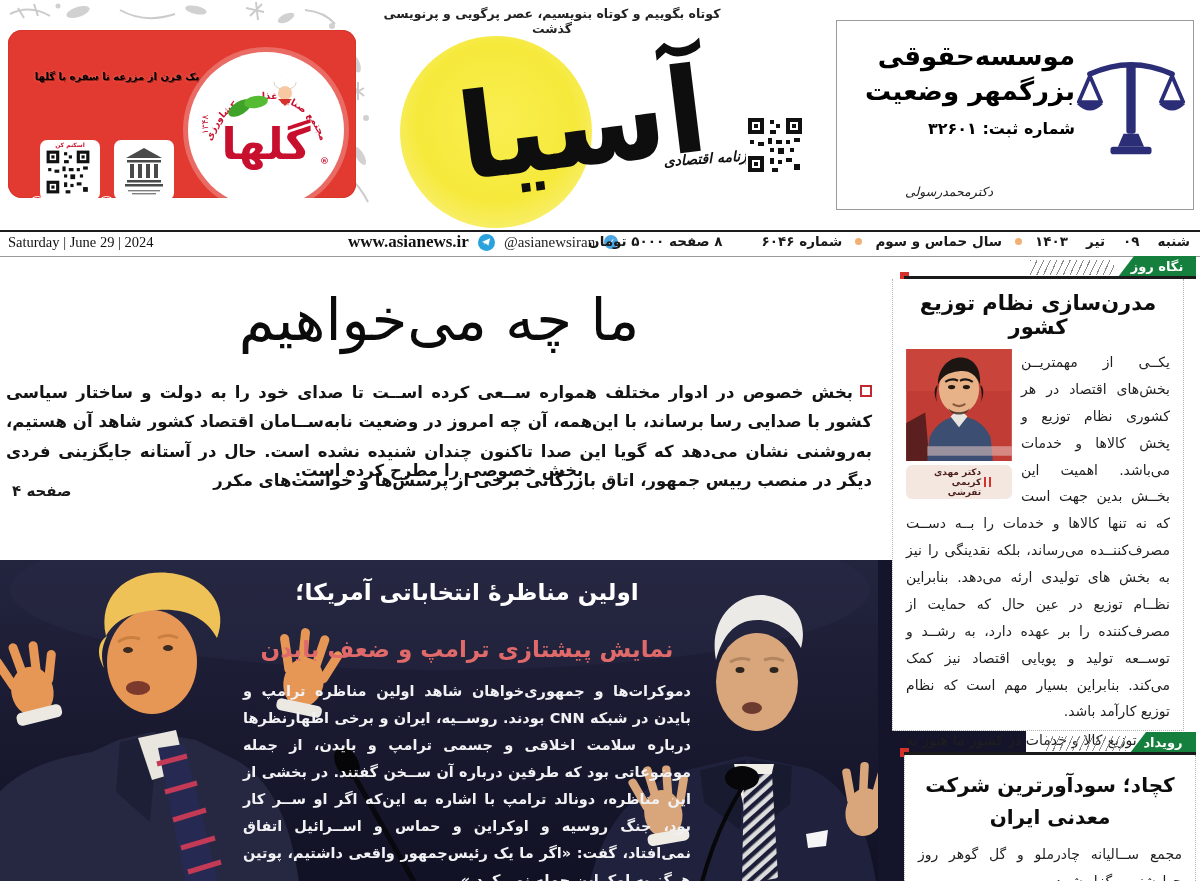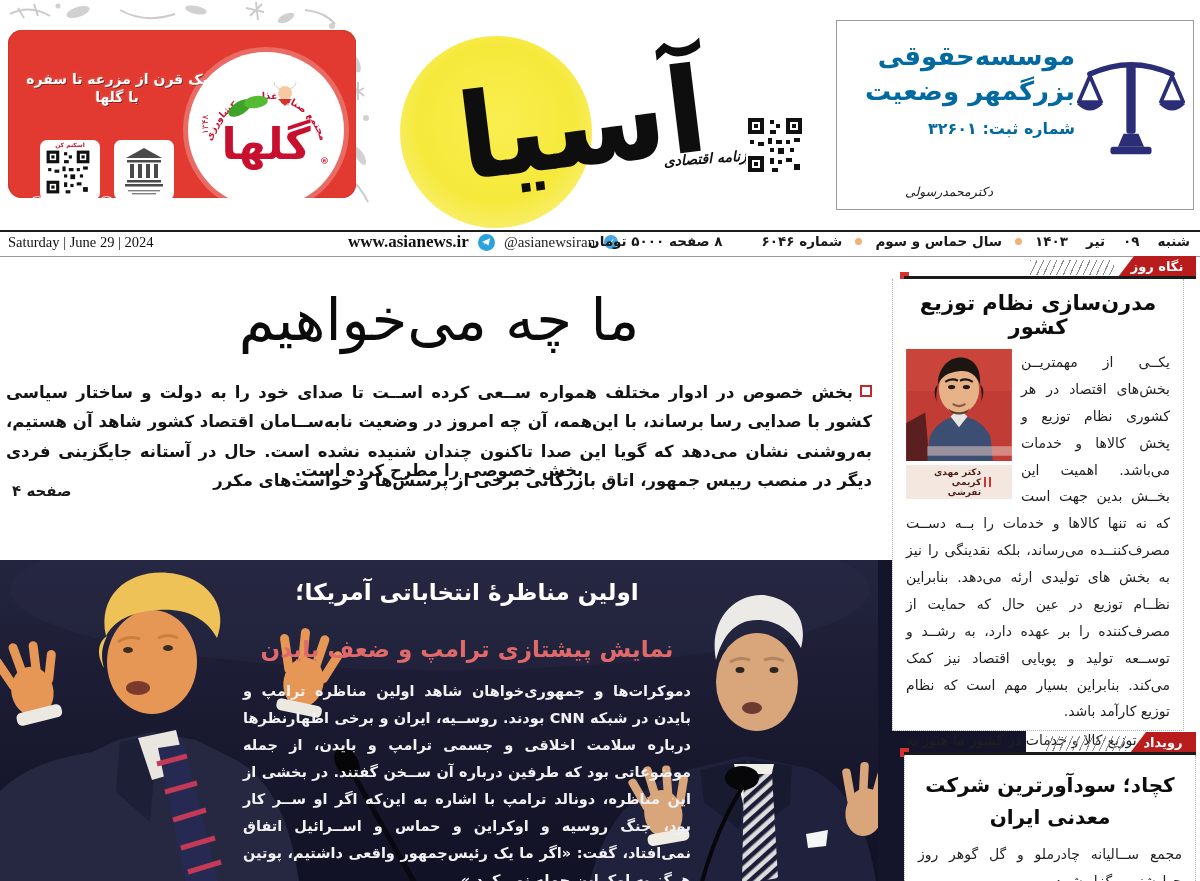--- a/index.html
+++ b/index.html
@@ -4,22 +4,22 @@
 <style>
   html,body{margin:0;padding:0;background:#e9e9e9;}
   .page{position:relative;width:1200px;height:881px;background:#ffffff;overflow:hidden;
         font-family:"DejaVu Sans",sans-serif;color:#1a1a1a;}
   .abs{position:absolute;}
   .rtl{direction:rtl;}
 
   
   .golha-box{left:8px;top:30px;width:348px;height:168px;background:#e23a30;border-radius:14px;
              box-shadow:0 0 0 1px #d8352b inset;}
-  .golha-slogan{left:14px;top:40px;width:190px;text-align:center;color:#ffffff;font-weight:bold;
-                font-size:14px;line-height:1.3;text-shadow:1px 1px 0 #8f1d14,0 0 3px rgba(255,255,255,.35);}
+  .golha-slogan{left:14px;top:40px;width:190px;text-align:center;color:#000000;font-weight:bold;
+                font-size:10px;line-height:1.3;text-shadow:1px 1px 0 #8f1d14,0 0 3px rgba(255,255,255,.35);}
   .tile{position:absolute;background:#fff;border-radius:7px;}
   .qr-tile{left:32px;top:110px;width:60px;height:60px;padding:2px 3px 3px;box-sizing:border-box;}
   .qr-cap{font-size:6px;color:#c8102e;text-align:center;line-height:1.1;font-weight:bold;}
   .unesco-tile{left:106px;top:110px;width:60px;height:60px;}
   .golha-circle{left:180px;top:22px;width:156px;height:156px;background:#fff;border-radius:50%;
                 box-shadow:0 0 0 5px rgba(255,255,255,.25);}
   .golha-social{left:20px;top:166px;display:flex;align-items:center;gap:4px;}
   .soc{width:17px;height:17px;border:1.6px solid #fff;border-radius:50%;display:flex;align-items:center;justify-content:center;}
   .golha-handle{color:#fff;font-weight:bold;font-size:13px;letter-spacing:3px;margin-left:4px;}
 
@@ -28,21 +28,21 @@
   .sun{left:400px;top:36px;width:192px;height:192px;border-radius:50%;
        background:radial-gradient(circle at 50% 45%, #f9ee50 0%, #f6e93b 55%, #f8ef6e 78%, rgba(250,243,140,0) 100%);}
   .asia-logo{left:372px;top:34px;width:420px;height:180px;display:flex;align-items:center;justify-content:center;
              font-size:118px;font-weight:bold;color:#0e0e0e;transform:rotate(-7deg);line-height:1;}
   .paper-type{left:642px;top:150px;width:140px;font-size:14px;font-style:italic;font-weight:600;
               color:#111;transform:rotate(-4deg);text-align:center;}
   .mast-qr{left:746px;top:116px;width:58px;height:58px;}
 
   
   .legal-box{left:836px;top:20px;width:358px;height:190px;border:1.5px solid #9a9a9a;background:#fff;box-sizing:border-box;}
-  .legal-text{position:absolute;right:118px;top:18px;width:220px;text-align:right;direction:rtl;color:#0369a1;}
+  .legal-text{position:absolute;right:118px;top:18px;width:220px;text-align:right;direction:rtl;color:#000000;}
   .legal-l1{font-size:26px;font-weight:bold;line-height:1.35;}
   .legal-l2{font-size:26px;font-weight:bold;line-height:1.35;letter-spacing:1px;}
   .legal-reg{font-size:16px;margin-top:10px;font-weight:600;}
   .legal-person{position:absolute;right:200px;bottom:10px;font-size:12.5px;font-style:italic;color:#222;}
   .scales{position:absolute;right:6px;top:18px;}
 
   
   .rule-top{left:0;top:230px;width:1200px;height:2px;background:#1c1c1c;}
   .rule-bottom{left:0;top:256px;width:1200px;height:1px;background:#9a9a9a;}
   .date-en{left:8px;top:234px;font-family:"Liberation Serif",serif;font-size:14.5px;color:#111;}
@@ -69,31 +69,31 @@
 
   
   .photo-wrap{left:0;top:560px;width:1026px;height:346px;overflow:hidden;background:#14152a;}
   .photo-overlay{position:absolute;left:243px;top:14px;width:448px;direction:rtl;}
   .ph-title{font-size:23px;font-weight:bold;color:#ffffff;text-align:center;line-height:1.6;}
   .ph-sub{font-size:23px;font-weight:bold;color:#e06a6a;text-align:center;line-height:1.5;margin-top:21px;}
   .ph-body{margin-top:12px;font-size:14.5px;color:#f2f2f4;text-align:justify;line-height:1.86;font-weight:600;}
   .ph-page{margin-top:10px;text-align:center;font-size:16px;font-weight:bold;color:#fff;}
 
   
-  .sec-label{position:absolute;height:21px;background:#b91c1c;color:#fff;font-size:13px;font-weight:bold;
+  .sec-label{position:absolute;height:21px;background:#15803d;color:#fff;font-size:13px;font-weight:bold;
              display:flex;align-items:center;justify-content:center;direction:rtl;
              clip-path:polygon(16px 0,100% 0,100% 100%,0 100%);}
   .hatch{position:absolute;height:15px;background:repeating-linear-gradient(115deg,#8a8a8a 0 1px,transparent 1px 6px);}
   .sec-rule{position:absolute;height:3px;background:#1b1b1b;}
   .sec-sq{position:absolute;width:9px;height:9px;background:#d5322e;}
   .sec-box{position:absolute;border-left:1.5px dotted #b0b0b0;border-right:1.5px dotted #b0b0b0;
            border-bottom:1.5px dotted #b0b0b0;box-sizing:border-box;padding:8px 13px;direction:rtl;background:#fff;}
   .s1-title{font-size:21px;font-weight:bold;text-align:center;color:#0d0d0d;margin:4px 0 10px;}
   .s1-photo{float:left;width:106px;margin-right:9px;margin-bottom:2px;}
-  .s1-cap{background:#f3e7e0;font-size:9px;font-weight:bold;color:#4c1f1c;padding:2px 21px;display:flex;align-items:center;gap:3px;direction:rtl;}
+  .s1-cap{background:#f3e7e0;font-size:9px;font-weight:bold;color:#4c1f1c;padding:2px 21px;display:flex;align-items:center;gap:3px;direction:rtl;border-radius:6px;}
   .red-ticks{display:inline-block;width:6px;height:10px;border-left:2px solid #d5322e;border-right:2px solid #d5322e;}
   .s1-body{font-size:14px;line-height:1.92;text-align:justify;color:#1f1f1f;font-weight:500;}
   .s2-title{font-size:20px;font-weight:bold;text-align:center;color:#0d0d0d;line-height:1.6;margin:6px 0 8px;}
   .s2-body{font-size:14px;line-height:1.9;text-align:justify;color:#1f1f1f;font-weight:500;}
 </style>
 </head>
 <body>
 
 <div class="page">
 
@@ -246,20 +246,21 @@
         <svg width="11" height="11" viewBox="0 0 12 12" fill="#fff">
             <rect x="1.5" y="4.6" width="1.8" height="6"></rect>
             <circle cx="2.4" cy="2.6" r="1.1"></circle>
             <path d="M5,4.6 h1.8 v1 c0.5,-0.8 1.3,-1.2 2.2,-1.2 c1.6,0 2.5,1 2.5,2.9 v3.3 H9.7 V7.6 c0-1-0.4-1.6-1.2-1.6 c-0.9,0-1.7,0.6-1.7,1.7 v2.9 H5 Z"></path>
           </svg>
         </span>
       <span class="golha-handle">golhaco</span>
     </div>
   </div>
 
+  <div class="abs tagline rtl">کوتاه بگوییم و کوتاه بنویسیم، عصر پرگویی و پرنویسی گذشت</div>
   <div class="abs sun"></div>
   <div class="abs asia-logo rtl">آسیا</div>
   <div class="abs paper-type rtl">روزنامه اقتصادی</div>
   <svg class="abs mast-qr" viewBox="0 0 29 29">
       <use href="#qr-sym"></use>
     </svg>
 
   <div class="abs legal-box">
     <div class="legal-text">
       <div class="legal-l1">موسسه‌حقوقی</div>

